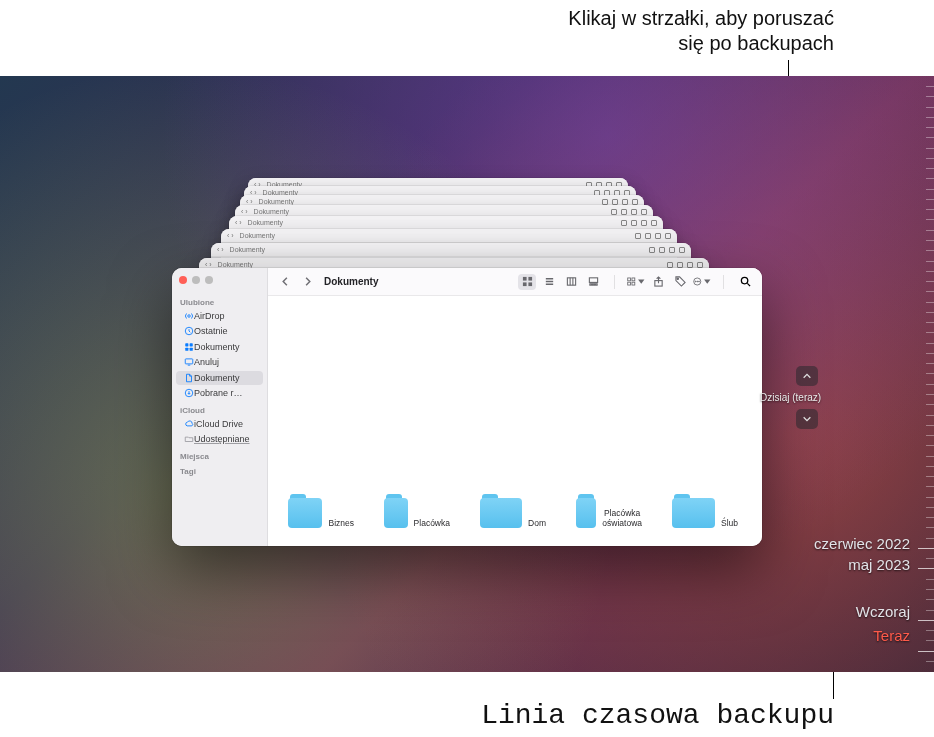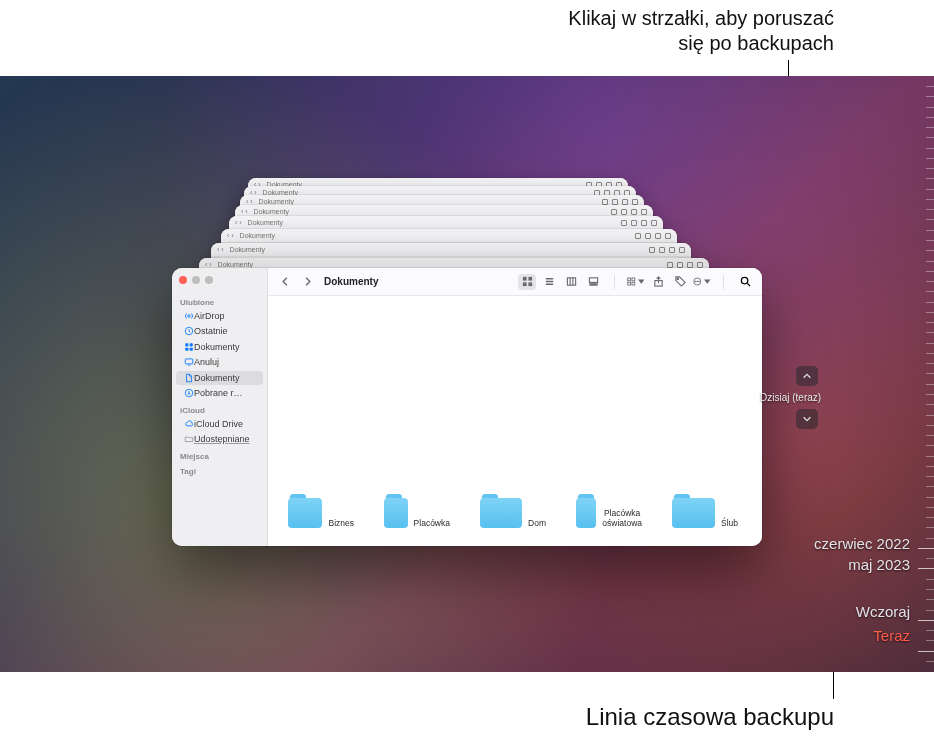--- a/index.html
+++ b/index.html
@@ -20,22 +20,23 @@
     text-align: right;
     font-size: 20px;
     color: #111;
     line-height: 1.25;
   }
   .annotation-bottom {
     position: absolute;
     bottom: 6px;
     right: 100px;
     text-align: right;
-    font-size: 24px;
+    font-size: 28px;
     color: #111;
+    font-family: Liberation Mono, monospace;
   }
   .leader-top {
     position: absolute;
     top: 60px;
     right: 145px;
     width: 1px;
     height: 318px;
     background: #000;
   }
   .leader-bottom {

